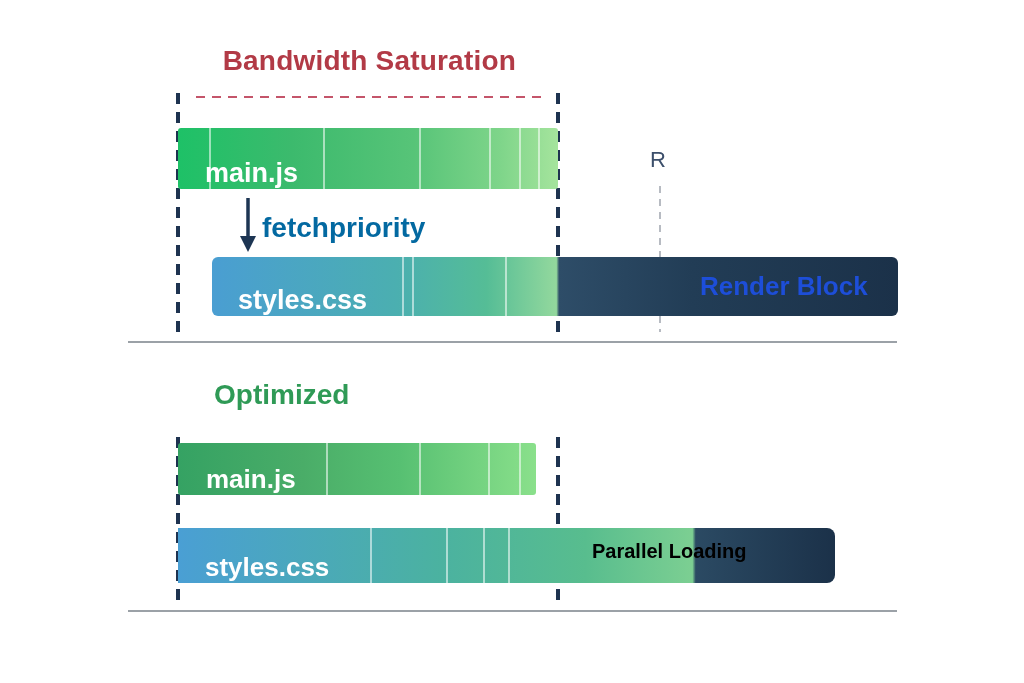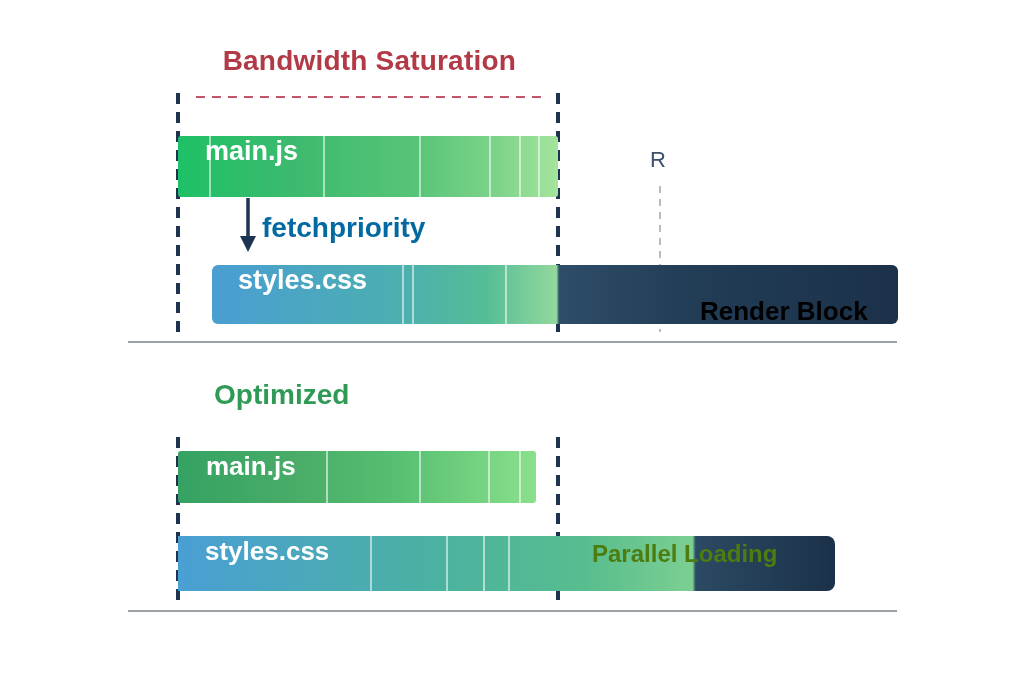--- a/index.html
+++ b/index.html
@@ -27,42 +27,42 @@
   .v1-bot{left:176px;top:437px;height:170px;}
   .v2-bot{left:556px;top:437px;height:170px;}
   .red-line{left:196px;top:96px;width:350px;}
 
   
   .rule{height:2px;background:#9ba1a7;left:128px;width:769px;}
   .rule-mid{top:341px;}
   .rule-bot{top:610px;}
 
   
-  .bar{display:flex;align-items:flex-start;border-radius:3px;margin-top:8px;}
+  .bar{display:flex;align-items:flex-end;border-radius:3px;}
   .bar-label{color:#ffffff;font-weight:bold;white-space:nowrap;}
   .seg{position:absolute;top:0;bottom:0;width:2px;background:rgba(255,255,255,0.55);}
 
   .mainjs-top{left:178px;top:128px;width:380px;height:61px;
     background:linear-gradient(90deg,#1ec167 0%,#3cba6d 30%,#57c478 62%,#7fd58a 85%,#a5e49d 100%);}
   .mainjs-top .bar-label{font-size:27px;padding-left:27px;}
 
   .styles-top{left:212px;top:257px;width:686px;height:59px;border-radius:6px;
     background:linear-gradient(90deg,#4a9ed2 0%,#4bafb0 27%,#55bd96 40%,#93d89d 50.2%,#2e4d68 50.6%,#223d56 70%,#1b3149 100%);}
   .styles-top .bar-label{font-size:27px;padding-left:26px;}
 
   .mainjs-bot{left:178px;top:443px;width:358px;height:52px;
     background:linear-gradient(90deg,#35a263 0%,#4aad68 35%,#57c072 62%,#8ae08b 100%);}
   .mainjs-bot .bar-label{font-size:26px;padding-left:28px;}
 
   .styles-bot{left:178px;top:528px;width:657px;height:55px;border-radius:0 8px 8px 0;
     background:linear-gradient(90deg,#4a9fd4 0%,#4bb2a0 40%,#58bd8e 62%,#7ccf92 78.3%,#2b4a63 78.8%,#1b3149 100%);}
   .styles-bot .bar-label{font-size:26px;padding-left:27px;}
 
-  .render-block-label{left:700px;top:271px;font-size:26px;font-weight:bold;color:#000000;margin-top:25px;}
-  .parallel-label{left:592px;top:540px;font-size:24px;font-weight:bold;color:#4d7c0f;}
+  .render-block-label{left:700px;top:271px;font-size:26px;font-weight:bold;color:#1d4ed8;}
+  .parallel-label{left:592px;top:540px;font-size:20px;font-weight:bold;color:#000000;}
 
   
   .arrow-down{left:236px;top:196px;}
 </style>
 </head>
 <body>
 
 <div class="canvas">
 
   <div class="abs title-red">Bandwidth Saturation</div>

